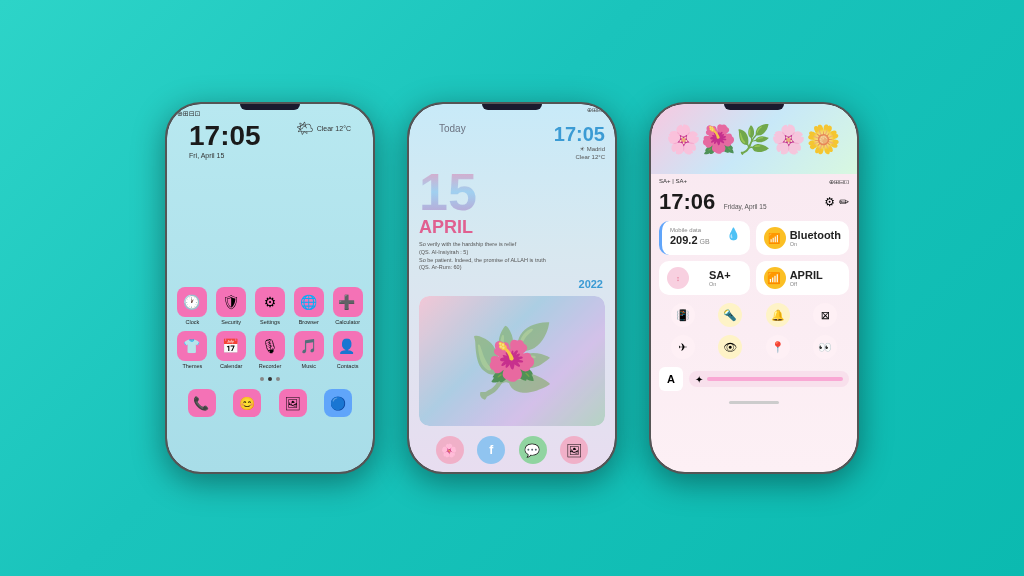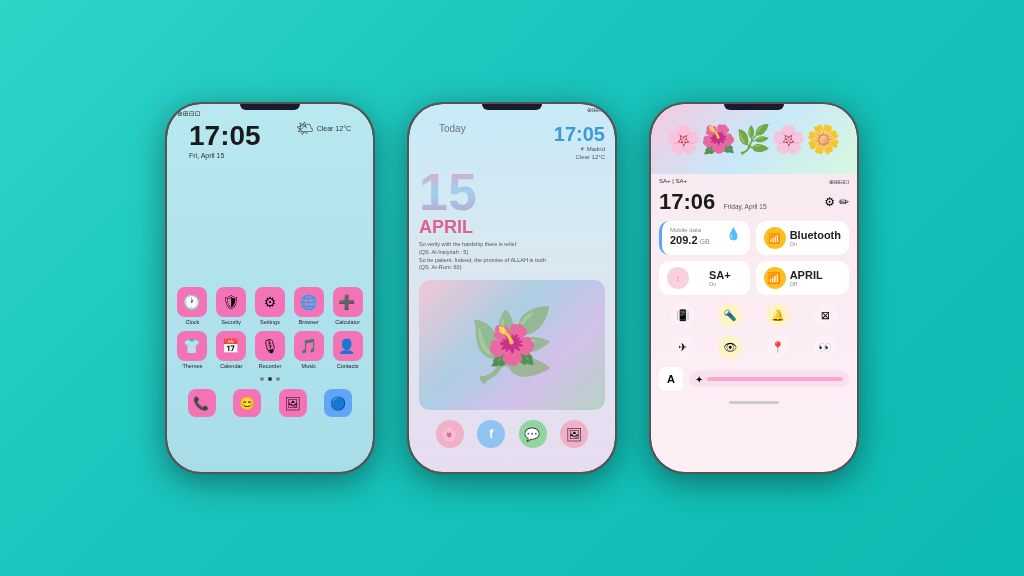--- a/index.html
+++ b/index.html
@@ -519,20 +519,21 @@
       </div>
     </div>
     <div class="p2-day-num">15</div>
     <div class="p2-month">APRIL</div>
     <div class="p2-quote">
       <span>So verily with the hardship there is relief</span><br>
       <span>(QS. Al-Insiyirah : 5)</span><br>
       <span>So be patient. Indeed, the promise of ALLAH is truth</span><br>
       <span>(QS. Ar-Rum: 60)</span>
     </div>
+    <div class="p2-year" style="color:#3b9bd4; text-align:right; padding-right:12px; font-size:11px; font-weight:600;">2022</div>
     <div class="p2-leaf">
       <div class="p2-leaf-bg">
         <span style="font-size:70px; opacity:0.5;">🌿</span>
         <span style="position:absolute; font-size:40px;">🌺</span>
       </div>
     </div>
     <div class="p2-bottom-apps">
       <div class="p2-app-icon">🌸</div>
       <div class="p2-app-icon" style="background:#90c4f0; color:white; font-weight:700; font-size:12px;">f</div>
       <div class="p2-app-icon" style="background:#90d4a0;">💬</div>

